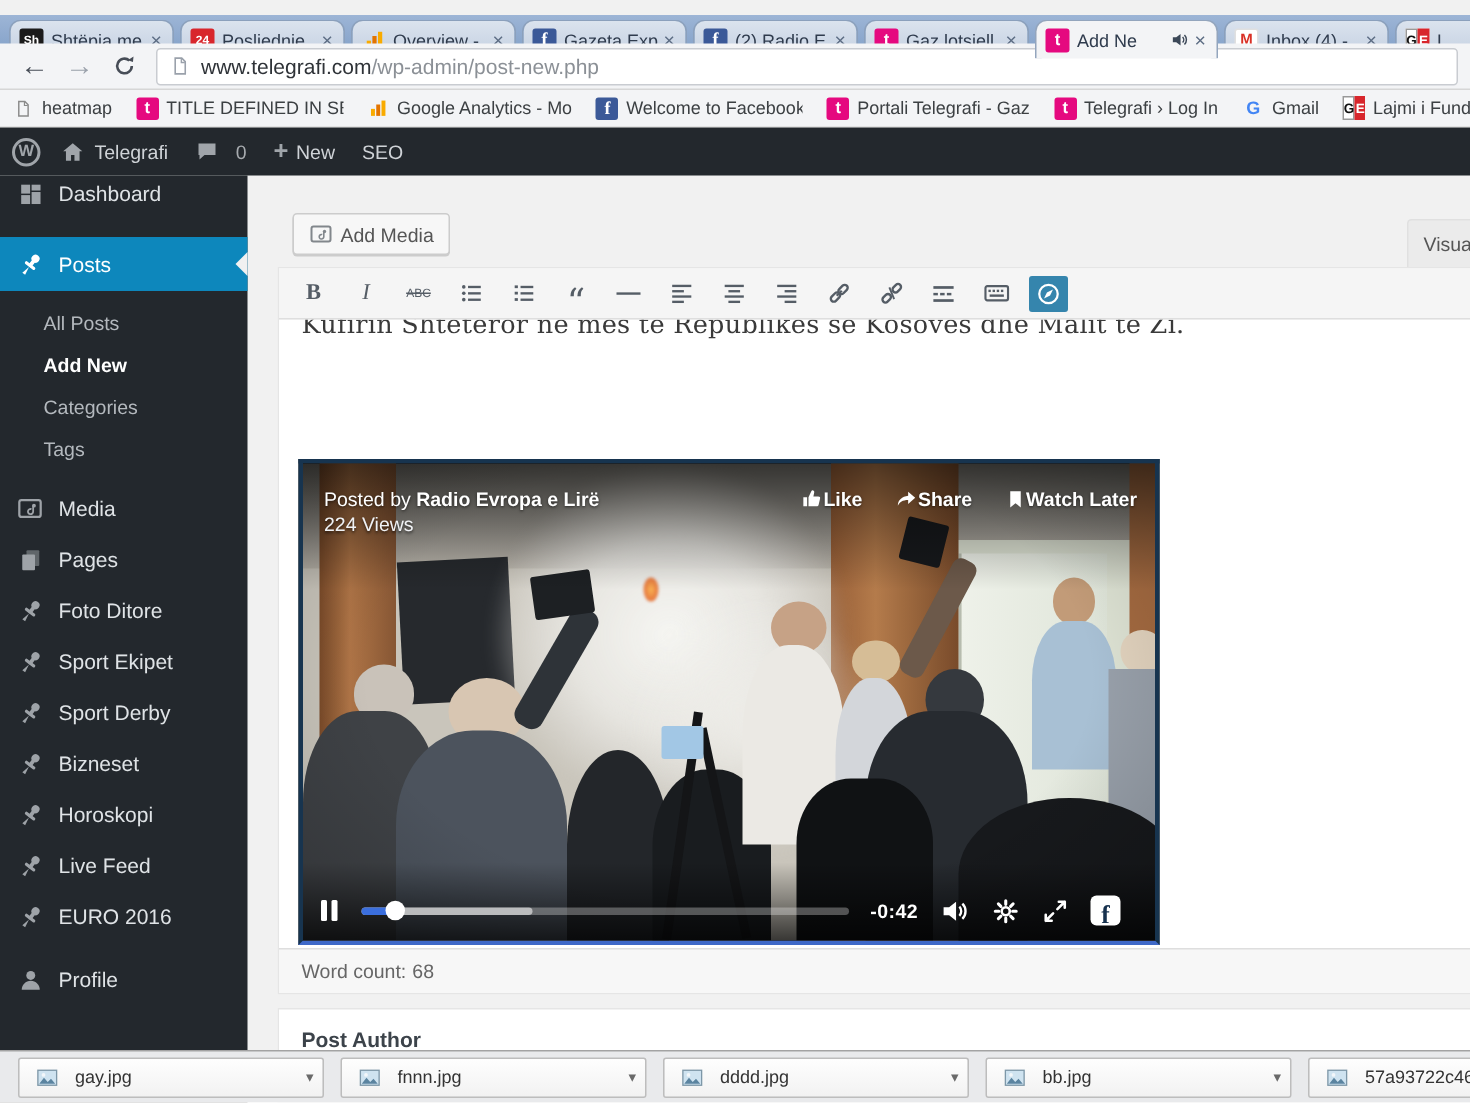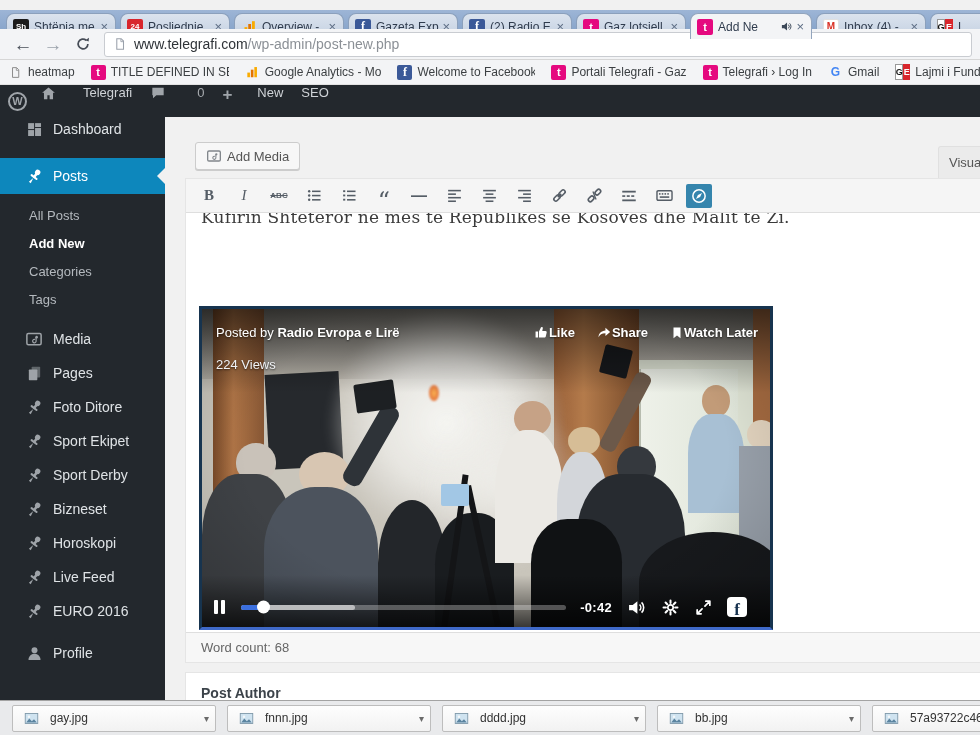--- a/index.html
+++ b/index.html
@@ -39,29 +39,29 @@
   .url-path{color:#8b9096;}
   
   .bookmarks{position:absolute;left:0;top:60px;width:980px;height:25px;background:#f3f4f6;
     display:flex;align-items:center;padding-left:8px;box-sizing:border-box;border-bottom:1px solid #e2e2e2;}
   .bm{display:flex;align-items:center;margin-right:16px;font-size:12px;color:#3c4043;white-space:nowrap;flex:0 0 auto;}
   .bm .fav{width:15px;height:15px;margin-right:5px;}
   .bm-trunc{max-width:118px;overflow:hidden;display:inline-block;}
   
   .adminbar{position:absolute;left:0;top:85px;width:980px;height:32px;background:#23282d;z-index:40;
     display:flex;align-items:center;color:#cfd3d7;font-size:13px;}
-  .ab-item{display:flex;padding:0 9px;height:32px;gap:20px;}
+  .ab-item{display:flex;align-items:center;padding:0 9px;height:32px;}
   .ab-icon{color:#a0a5aa;margin-right:6px;display:flex;}
   .wp-logo{width:19px;height:19px;border:2px solid #a0a5aa;border-radius:50%;display:flex;align-items:center;justify-content:center;
     font-size:11px;font-weight:bold;color:#a0a5aa;box-sizing:border-box;margin:0 4px 0 8px;}
   .ab-count{color:#a7abaf;margin-left:5px;}
   .ab-plus{font-size:17px;color:#a0a5aa;margin-right:5px;font-weight:bold;}
   
   .sidebar{position:absolute;left:0;top:117px;width:165px;height:618px;background:#23282d;z-index:10;color:#dfe3e6;}
-  .m-item{display:flex;align-items:center;height:34px;font-size:14px;padding-left:24px;position:relative;}
+  .m-item{display:flex;align-items:center;height:34px;font-size:14px;padding-left:10px;position:relative;}
   .m-item .ico{width:20px;height:20px;margin-right:9px;color:#9ea3a8;display:flex;align-items:center;justify-content:center;}
   .m-item.first{margin-top:-5px;}
   .m-item.active{background:#0d87bc;color:#fff;margin-top:12px;height:36px;}
   .m-item.active .ico{color:#fff;}
   .m-item.active::after{content:"";position:absolute;right:0;top:50%;margin-top:-8px;width:0;height:0;
     border-top:8px solid transparent;border-bottom:8px solid transparent;border-right:8px solid #f1f1f1;}
   .m-sub{padding:7px 0 9px 16px;}
   .m-sub-item{height:28px;display:flex;align-items:center;padding-left:13px;font-size:13px;color:#b4b9be;}
   .m-sub-item.current{color:#fff;font-weight:bold;}
   .m-gap{height:8px;}
@@ -72,34 +72,34 @@
   .addmedia .ico{color:#82878c;margin-right:5px;display:flex;}
   .visual-tab{position:absolute;left:773px;top:29px;width:70px;height:32px;background:#ebebeb;border:1px solid #e0e0e0;border-bottom:none;
     border-radius:3px 3px 0 0;font-size:13px;color:#555;display:flex;align-items:center;padding-left:10px;box-sizing:border-box;}
   .editorbox{position:absolute;left:20px;top:61px;width:805px;height:485px;background:#fff;border:1px solid #e5e5e5;box-sizing:border-box;}
   .toolbar{height:33px;background:#f5f5f5;border-bottom:1px solid #dedede;display:flex;align-items:center;
     padding-left:10px;gap:9px;position:relative;z-index:5;}
   .tb-btn{width:26px;height:24px;display:flex;align-items:center;justify-content:center;color:#555d66;border-radius:2px;}
   .tb-btn.is-active{background:#3585ad;color:#fff;}
   .tb-b{font-weight:bold;font-size:15px;font-family:"Liberation Serif",serif;}
   .tb-i{font-style:italic;font-size:15px;font-family:"Liberation Serif",serif;}
-  .tb-abc{font-size:8px;font-weight:bold;text-decoration:line-through;letter-spacing:0;}
+  .tb-abc{font-size:8px;font-weight:normal;text-decoration:line-through;letter-spacing:0;}
   .tb-quote{font-family:"DejaVu Serif",serif;font-size:24px;line-height:0.4;padding-top:12px;}
   .tb-hr{font-size:16px;font-weight:bold;}
   .ed-text{position:absolute;left:15px;top:28px;font-family:"DejaVu Serif",serif;font-size:17px;color:#3a3a3a;
     white-space:nowrap;z-index:1;letter-spacing:.2px;}
   
   .fbvideo{position:absolute;left:13px;top:127px;width:574px;height:324px;border:3px solid #17344f;box-sizing:border-box;
     background:#000;border-bottom-color:#3f69c8;}
   .scene{position:absolute;inset:0;overflow:hidden;filter:saturate(.92);}
   .scene .sh{position:absolute;}
   .ov-top{position:absolute;left:0;right:0;top:0;height:84px;background:linear-gradient(180deg,rgba(0,0,0,.55),rgba(0,0,0,0));z-index:4;}
   .vid-meta{position:absolute;left:14px;top:16px;color:#fff;font-size:13px;z-index:5;text-shadow:0 1px 2px rgba(0,0,0,.6);}
   .vid-meta b{font-weight:bold;}
-  .vid-views{margin-top:17px;font-size:13px;color:#f0f2f5;}
+  .vid-views{margin-top:2px;font-size:13px;color:#f0f2f5;}
   .vid-actions{position:absolute;right:12px;top:16px;display:flex;gap:22px;z-index:5;color:#fff;font-size:13px;font-weight:bold;
     text-shadow:0 1px 2px rgba(0,0,0,.6);}
   .vid-actions .act{display:flex;align-items:center;gap:0;}
   .ov-bottom{position:absolute;left:0;right:0;bottom:0;height:52px;background:linear-gradient(0deg,rgba(0,0,0,.7),rgba(0,0,0,0));z-index:4;}
   .controls{position:absolute;left:0;right:11px;bottom:9px;height:22px;display:flex;align-items:center;z-index:5;
     padding:0 12px;color:#fff;}
   .c-pause{display:flex;gap:3px;margin-right:16px;}
   .c-pause i{width:4px;height:14px;background:#fff;border-radius:1px;}
   .c-track{flex:1;height:5px;background:rgba(255,255,255,.3);border-radius:3px;position:relative;margin-right:14px;}
   .c-buf{position:absolute;left:0;top:0;height:5px;width:35%;background:rgba(255,255,255,.55);border-radius:3px;}

